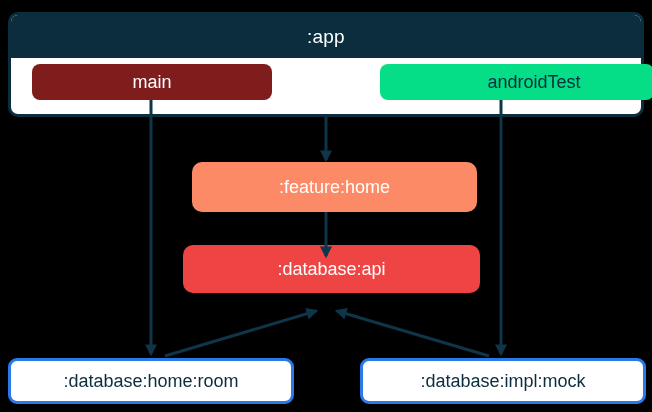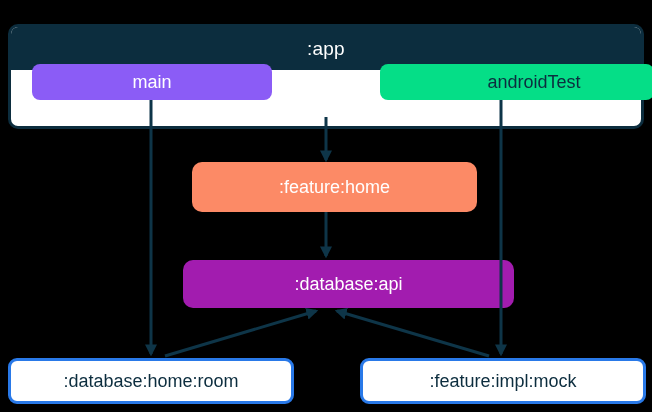--- a/index.html
+++ b/index.html
@@ -13,21 +13,21 @@
   }
   .arrows {
     position: absolute;
     left: 0; top: 0;
     width: 652px; height: 412px;
     z-index: 2;
     pointer-events: none;
   }
   .app-container {
     position: absolute;
-    left: 8px; top: 24px;
+    left: 8px; top: 12px;
     width: 630px; height: 99px;
     background: #ffffff;
     border: 3px solid #0C2D3E;
     border-radius: 10px;
     z-index: 1;
     overflow: hidden;
   }
   .app-header {
     height: 43px;
     background: #0C2D3E;
@@ -44,21 +44,21 @@
     top: 64px;
     border-radius: 8px;
     display: flex;
     align-items: center;
     justify-content: center;
     font-size: 18px;
     z-index: 3;
   }
   .pill-main {
     left: 32px;
-    background: #8b5cf6;
+    background: #7f1d1d;
     color: #ffffff;
   }
   .pill-androidtest {
     left: 380px;
     background: #05DE87;
     color: #0C2D3E;
     padding-left: 34px;
   }
   .node {
     position: absolute;
@@ -69,23 +69,23 @@
     border-radius: 10px;
     z-index: 1;
   }
   .node-feature {
     left: 192px; top: 162px;
     width: 285px; height: 50px;
     background: #FC8A66;
     color: #ffffff;
   }
   .node-api {
-    left: 183px; top: 260px;
-    width: 331px; height: 48px;
-    background: #a21caf;
+    left: 183px; top: 245px;
+    width: 297px; height: 48px;
+    background: #ef4444;
     color: #ffffff;
   }
   .node-impl {
     top: 358px;
     width: 280px; height: 40px;
     background: #ffffff;
     border: 3px solid #2979E8;
     border-radius: 9px;
     color: #0C2D3E;
   }
@@ -120,15 +120,15 @@
   <div class="pill pill-main">main</div>
 
   <div class="pill pill-androidtest">androidTest</div>
 
   <div class="node node-feature">:feature:home</div>
 
   <div class="node node-api">:database:api</div>
 
   <div class="node node-impl node-impl-room">:database:home:room</div>
 
-  <div class="node node-impl node-impl-mock">:feature:impl:mock</div>
+  <div class="node node-impl node-impl-mock">:database:impl:mock</div>
 
 </div>
 
 </body></html>

